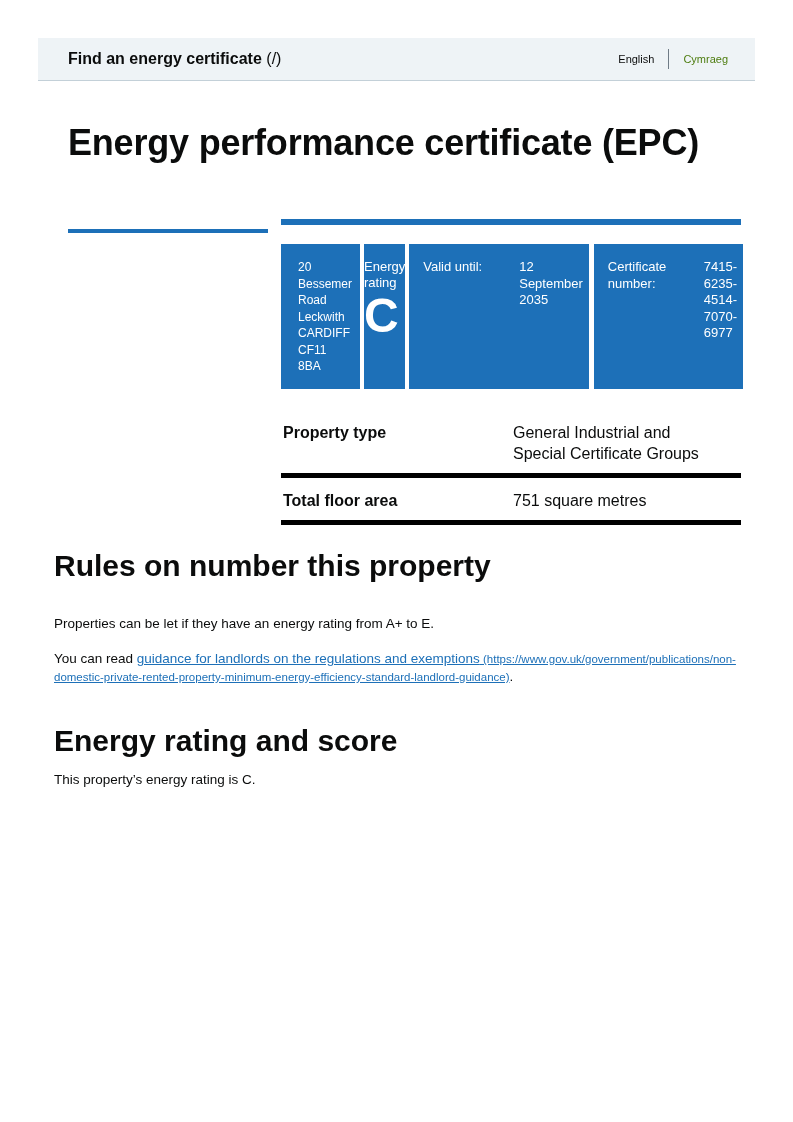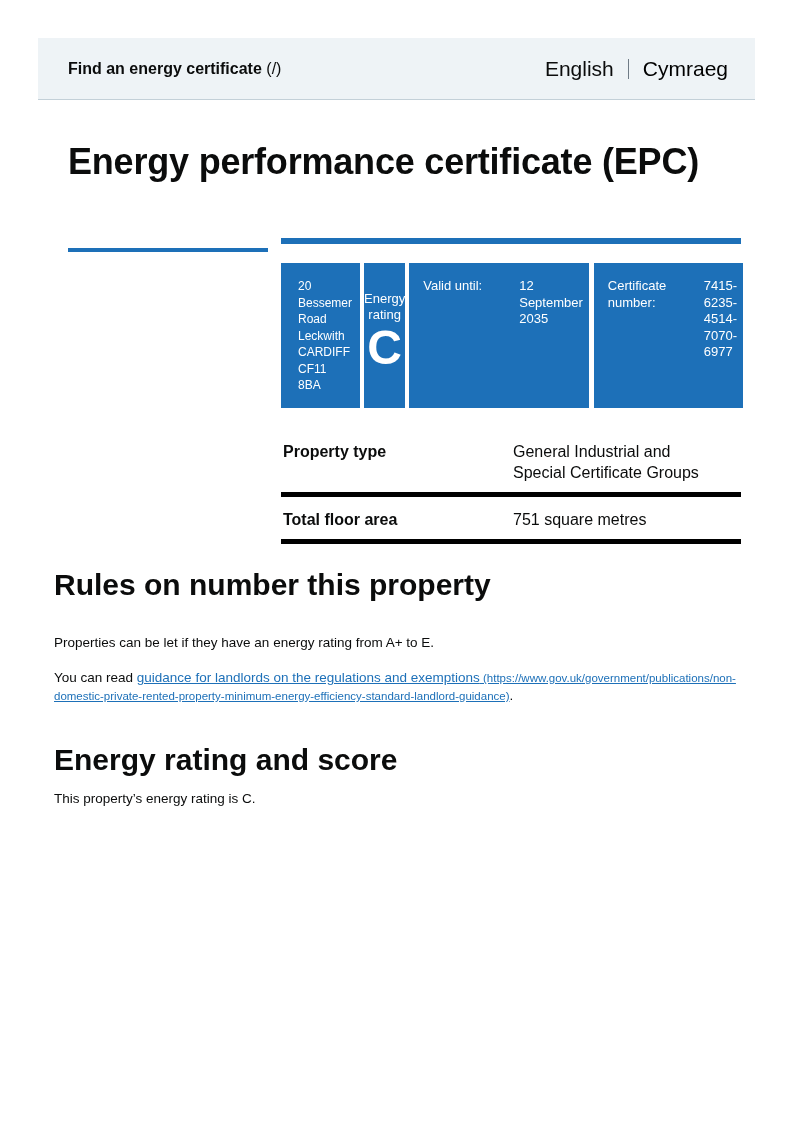--- a/index.html
+++ b/index.html
@@ -6,51 +6,51 @@
   html, body {
     width: 793px; height: 1122px;
     background: #ffffff;
     font-family: "Liberation Sans", "DejaVu Sans", sans-serif;
     color: #0b0c0c;
     overflow: hidden;
   }
   
   .site-header {
     margin: 38px 38px 0 38px;
-    width: 717px; height: 62px;
+    width: 717px; height: 43px;
     background: #eef3f6;
     border-bottom: 1px solid #c3d0d8;
     display: flex; align-items: center; justify-content: space-between;
     padding: 0 27px 0 30px;
   }
   .app-title { text-decoration: none; color: #0b0c0c; font-size: 16px; }
   .app-title .main { font-weight: bold; }
   .app-title .suffix { font-weight: normal; }
-  .lang { display: flex; align-items: center; font-size: 21px; }
+  .lang { display: flex; align-items: center; font-size: 11px; }
   .lang-current { color: #0b0c0c; }
   .lang-sep { width: 1px; height: 20px; background: #6f7b86; margin: 0 14px; }
-  .lang-link { color: #000000; cursor: pointer; }
+  .lang-link { color: #4d7c0f; cursor: pointer; }
   
   h1.page-title {
     margin: 38px 52px 0 68px;
     font-size: 36px; line-height: 48px; font-weight: bold;
     letter-spacing: -0.2px;
   }
   
   .cert-summary { margin: 52px 0 0 68px; display: flex; }
   .left-rule { width: 200px; height: 4px; background: #1d70b8; margin-top: 10px; }
   .cert-right { width: 460px; margin-left: 13px; }
   .cert-topbar { width: 460px; height: 6px; background: #1d70b8; }
   .cert-box { margin-top: 19px; height: 145px; display: flex; gap: 4px; }
   .cert-box .cell { background: #1d70b8; color: #ffffff; }
   .cert-address {
     width: 135px; padding: 15px 8px 0 17px;
     font-size: 12px; line-height: 16.5px;
   }
-  .cert-rating { width: 62px; padding-top: 28px; text-align: center; }
+  .cert-rating { width: 62px; padding-top: 15px; text-align: left; }
   .cert-rating-label { font-size: 13px; line-height: 16px; }
   .cert-rating-value { font-size: 48px; line-height: 44px; font-weight: bold; margin-top: 3px; }
   .cert-meta { flex: 1; display: flex; flex-direction: row; gap: 5px; background: #ffffff; }
   .cert-meta-row { flex: 1; display: flex; padding: 15px 6px 0 14px; }
   .meta-label { width: 88px; font-size: 13px; line-height: 16.5px; }
   .meta-value { flex: 1; margin-left: 8px; font-size: 13px; line-height: 16.5px; font-weight: normal; }
   
   .details-table { margin: 21px 0 0 281px; width: 460px; }
   .details-row {
     display: flex; padding: 12px 0 9px 2px;

